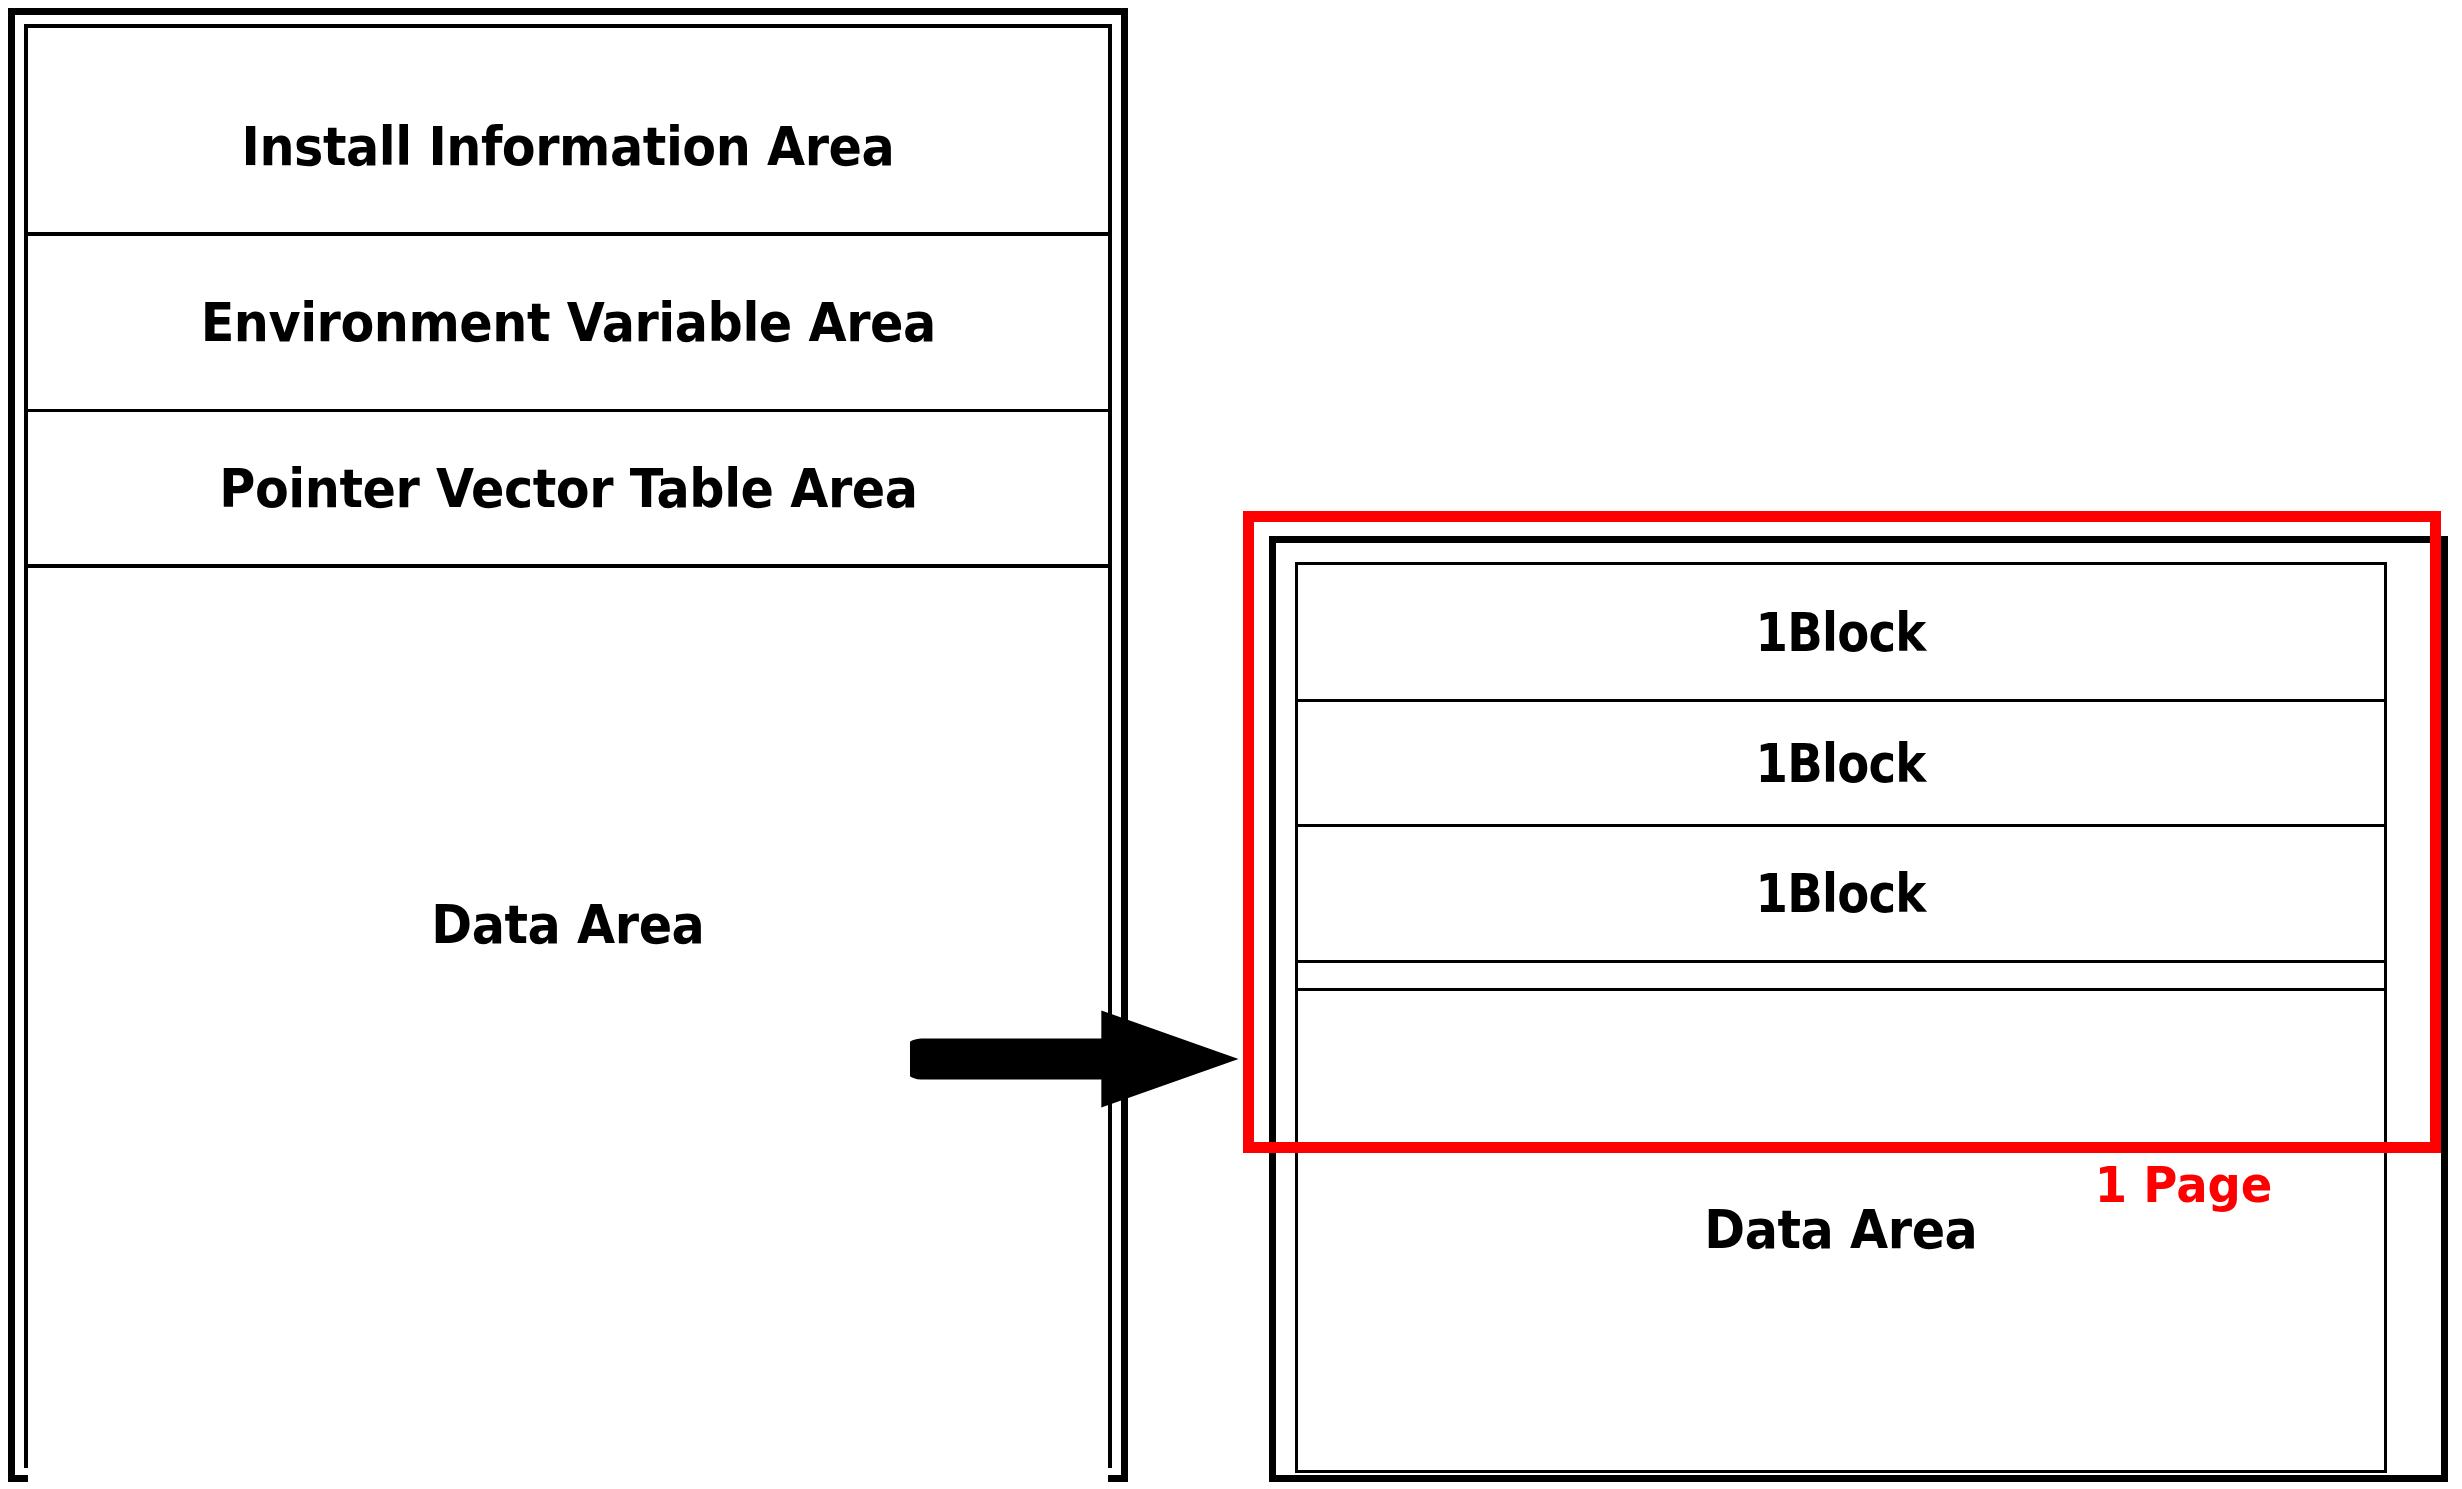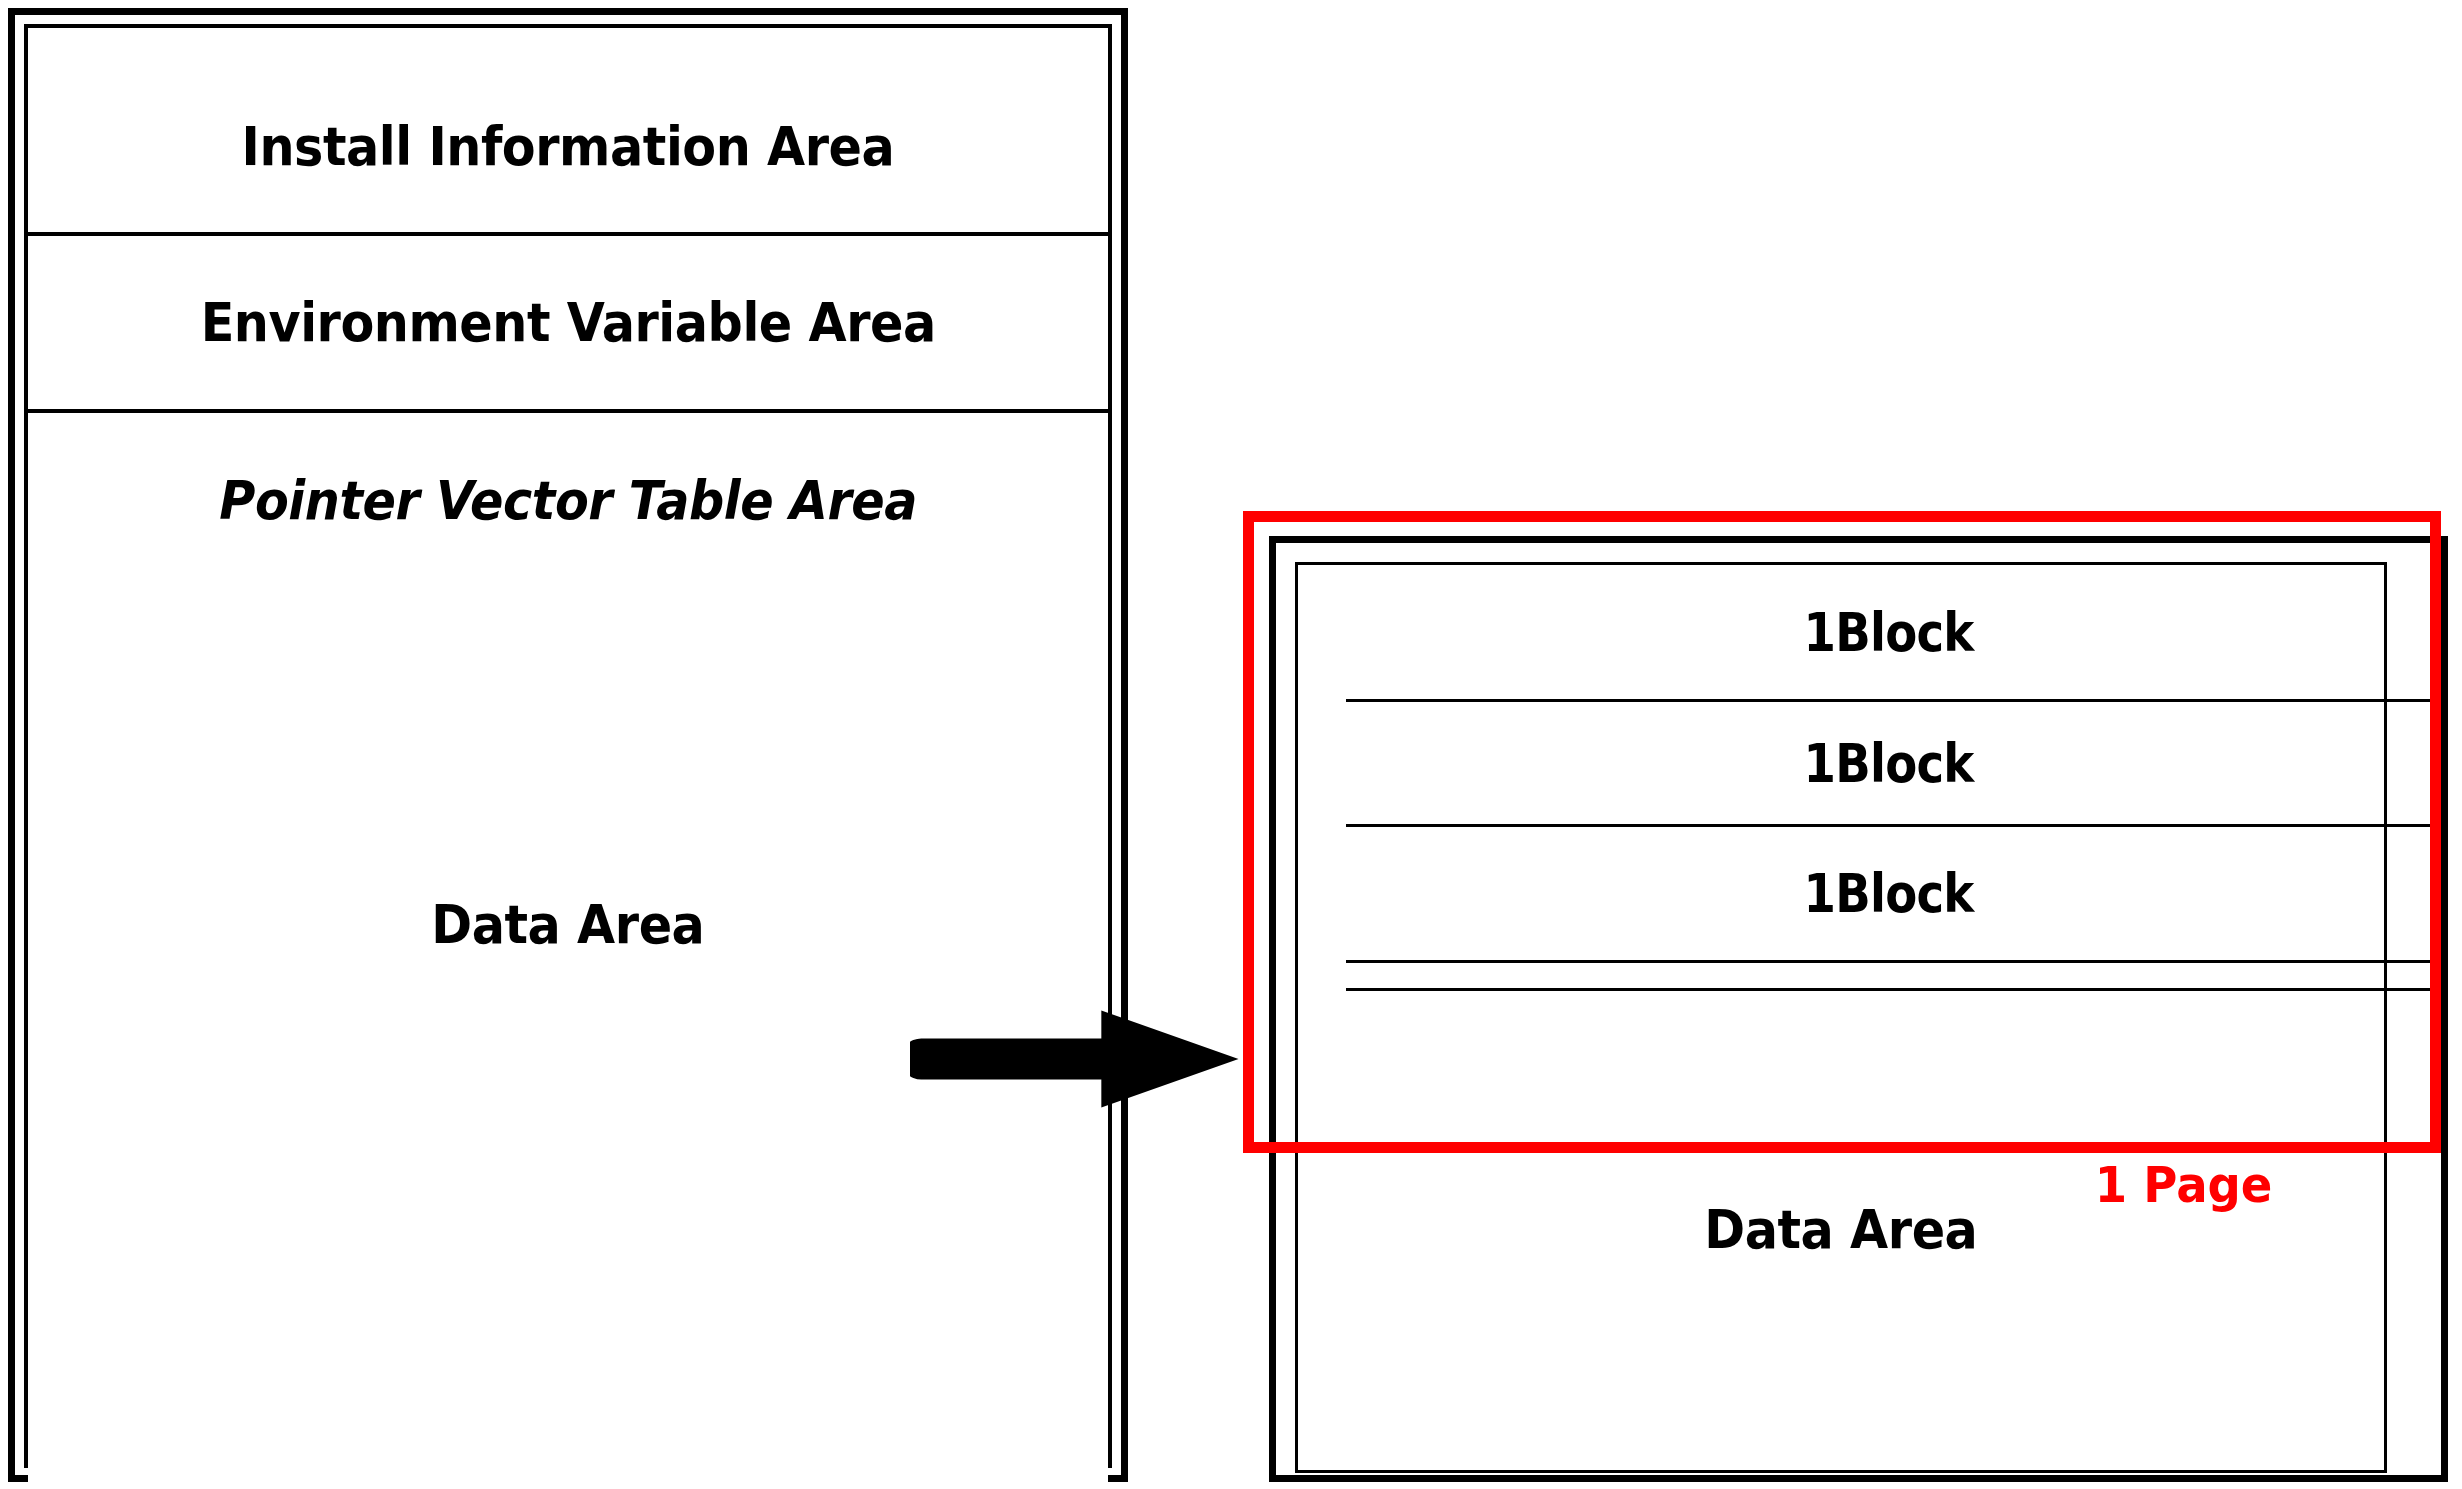--- a/index.html
+++ b/index.html
@@ -57,21 +57,21 @@
   }
   .map-label {
     font-weight: bold;
     color: #000000;
     letter-spacing: -0.5px;
     white-space: nowrap;
     transform: scaleX(0.93);
   }
   #row-install   { top: 0px;   height: 176px; }
   #row-env       { top: 176px; height: 177px; }
-  #row-pointer   { top: 364px; height: 156px; font-style: italic; }
+  #row-pointer   { top: 352px; height: 156px; }
   #row-data-left { top: 509px; height: 926px; }
 
   #row-install .map-label,
   #row-env .map-label,
   #row-pointer .map-label { font-size: 53px; }
   #row-data-left .map-label { font-size: 53px; margin-top: -215px; }
 
   
   #flow-arrow {
     position: absolute;
@@ -102,21 +102,20 @@
   .block-row {
     position: absolute;
     left: 0;
     width: 100%;
     box-sizing: border-box;
     border-bottom: 3.7px solid #000000;
     display: flex;
     align-items: center;
     justify-content: center;
     background: transparent;
-    margin-left: 48px;
   }
   .block-label {
     font-weight: bold;
     font-size: 53px;
     color: #000000;
     letter-spacing: -0.9px;
     white-space: nowrap;
     transform: scaleX(0.88);
   }
   #block-row-0 { top: 0px;   height: 137px; }

